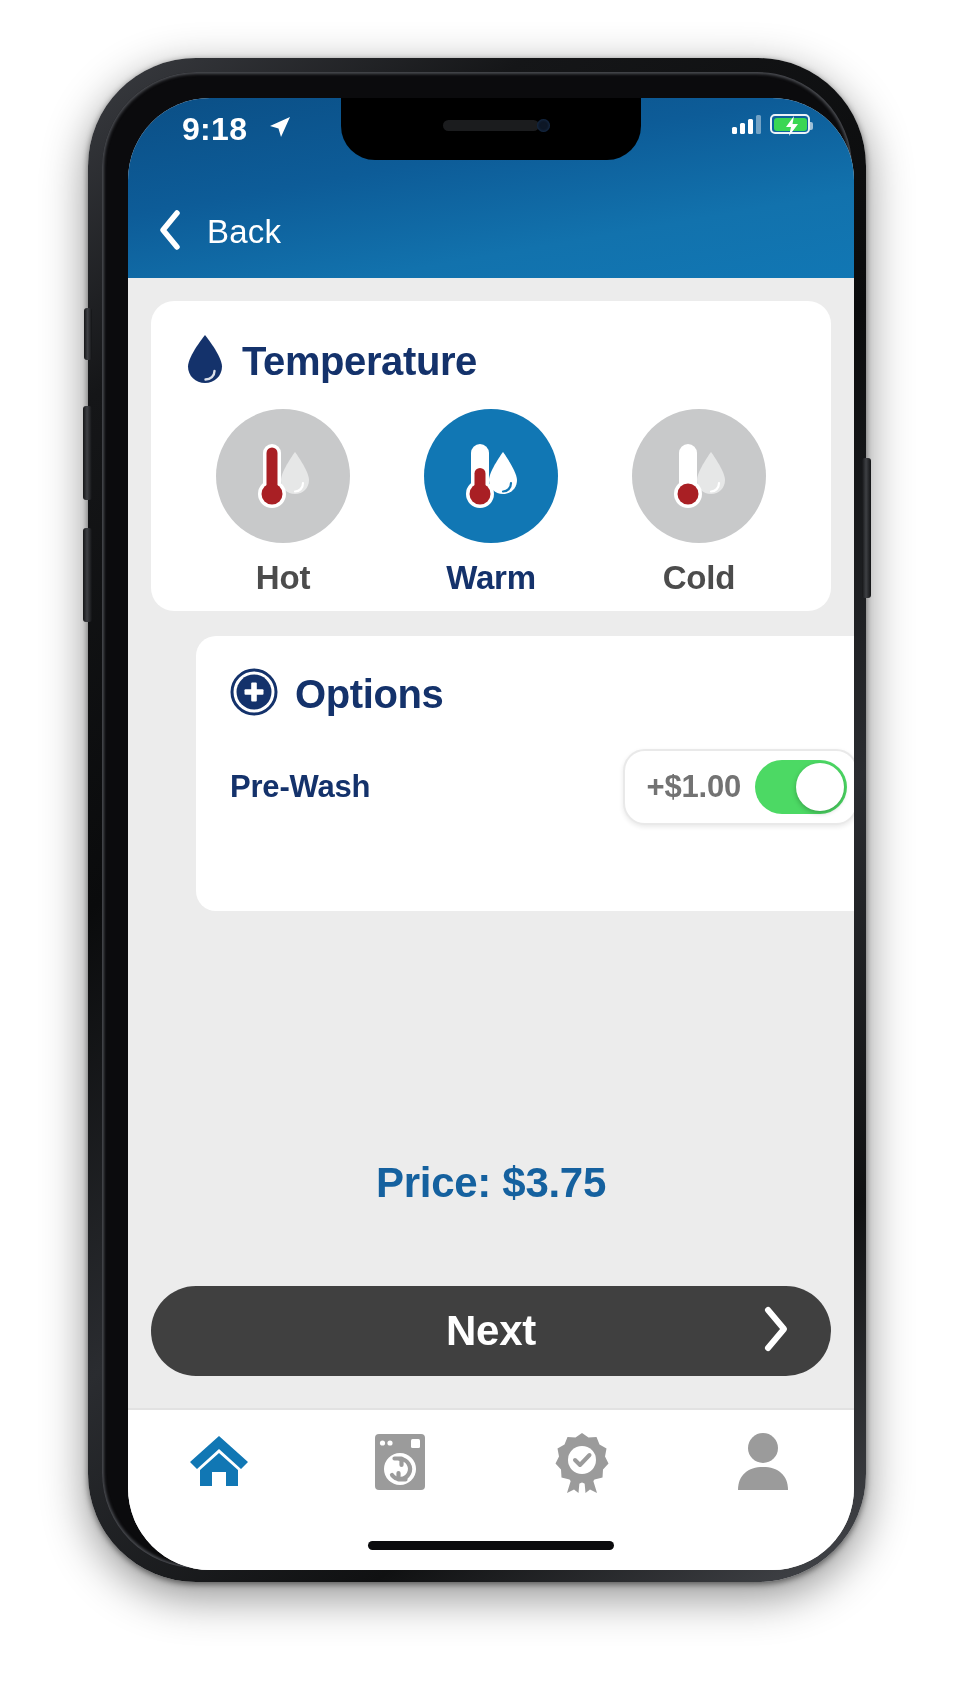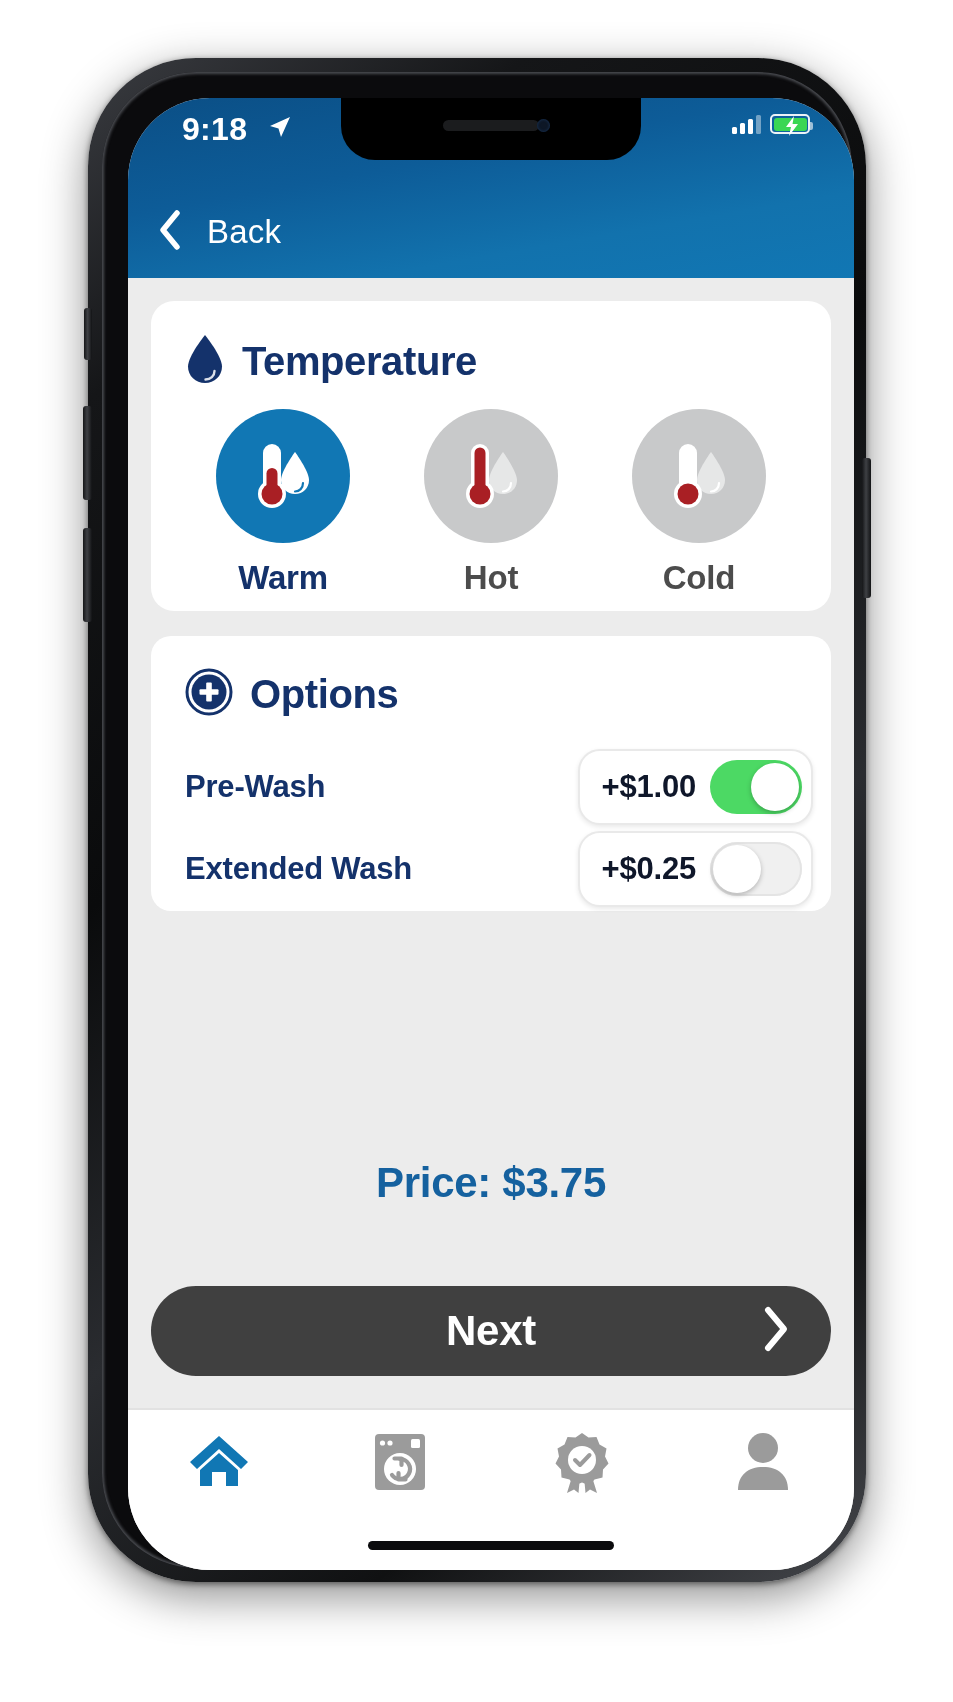--- a/index.html
+++ b/index.html
@@ -213,21 +213,21 @@
   }
   .card {
     position: absolute;
     left: 23px;
     width: 680px;
     background: #fff;
     border-radius: 20px;
     box-sizing: border-box;
   }
   #temperature-card { top: 23px; height: 310px; border-radius: 23px; }
-  #options-card     { top: 358px; height: 275px; }
+  #options-card     { top: 358px; height: 275px; margin-left: 45px; }
 
   .card-header {
     display: flex;
     align-items: center;
     gap: 17px;
     padding: 32px 0 0 34px;
   }
   .card-title {
     color: #14326b;
     font-size: 40px;
@@ -296,21 +296,21 @@
     background: #fff;
     border: 2px solid #e9e9e9;
     border-radius: 22px;
     padding: 9px 9px 9px 22px;
     box-shadow: 0 2px 5px rgba(0,0,0,0.09);
     cursor: pointer;
   }
   .toggle-price {
     font-size: 31px;
     font-weight: bold;
-    color: #0f172a;
+    color: #737373;
     letter-spacing: -0.2px;
   }
   .toggle-switch {
     position: relative;
     width: 92px;
     height: 54px;
     border-radius: 27px;
     background: #f0f0f0;
     box-shadow: inset 0 0 0 2px #e4e4e4;
   }
@@ -464,20 +464,36 @@
             <span>
               <svg width="40" height="52" viewBox="0 0 40 52">
                 <path d="M20 2 C20 2 3 23 3 33.5 C3 43 10.6 50 20 50 C29.4 50 37 43 37 33.5 C37 23 20 2 20 2 Z" fill="#14326b"></path>
                 <path d="M29.5 38 C29.5 43 25.5 46.5 20.5 46.5" fill="none" stroke="#ffffff" stroke-width="2.4" stroke-linecap="round" opacity="0.85"></path>
               </svg>
             </span>
             <span class="card-title">Temperature</span>
           </div>
 
           <div id="temp-options">
+
+            <div class="temp-option">
+              <div class="temp-circle">
+                <span>
+                  <svg width="92" height="92" viewBox="0 0 92 92">
+                    <path d="M58 24 C58 24 72 43 72 52 C72 60 66 66 58 66 C50 66 44 60 44 52 C44 43 58 24 58 24 Z" fill="#ffffff" opacity="0.55"></path>
+                    <path d="M66 55 C66 60 62.5 63.5 58 63.5" fill="none" stroke="#ffffff" stroke-width="2.2" stroke-linecap="round"></path>
+                    <rect x="26" y="16" width="18" height="50" rx="9" fill="#ffffff"></rect>
+                    <circle cx="35" cy="66" r="14" fill="#ffffff"></circle>
+                    <rect x="29.5" y="19.5" width="11" height="47" rx="5.5" fill="#a91f24"></rect>
+                    <circle cx="35" cy="66" r="10.5" fill="#a91f24"></circle>
+                  </svg>
+                </span>
+              </div>
+              <div class="temp-label">Hot</div>
+            </div>
 
             <div class="temp-option selected">
               <div class="temp-circle">
                 <span>
                   <svg width="92" height="92" viewBox="0 0 92 92">
                     <path d="M58 24 C58 24 72 43 72 52 C72 60 66 66 58 66 C50 66 44 60 44 52 C44 43 58 24 58 24 Z" fill="#ffffff"></path>
                     <path d="M66 55 C66 60 62.5 63.5 58 63.5" fill="none" stroke="#1177b4" stroke-width="2.2" stroke-linecap="round"></path>
                     <rect x="26" y="16" width="18" height="50" rx="9" fill="#ffffff"></rect>
                     <circle cx="35" cy="66" r="14" fill="#ffffff"></circle>
                     <rect x="29.5" y="40" width="11" height="27" rx="5.5" fill="#a91f24"></rect>
@@ -489,36 +505,20 @@
             </div>
 
             <div class="temp-option">
               <div class="temp-circle">
                 <span>
                   <svg width="92" height="92" viewBox="0 0 92 92">
                     <path d="M58 24 C58 24 72 43 72 52 C72 60 66 66 58 66 C50 66 44 60 44 52 C44 43 58 24 58 24 Z" fill="#ffffff" opacity="0.55"></path>
                     <path d="M66 55 C66 60 62.5 63.5 58 63.5" fill="none" stroke="#ffffff" stroke-width="2.2" stroke-linecap="round"></path>
                     <rect x="26" y="16" width="18" height="50" rx="9" fill="#ffffff"></rect>
                     <circle cx="35" cy="66" r="14" fill="#ffffff"></circle>
-                    <rect x="29.5" y="19.5" width="11" height="47" rx="5.5" fill="#a91f24"></rect>
-                    <circle cx="35" cy="66" r="10.5" fill="#a91f24"></circle>
-                  </svg>
-                </span>
-              </div>
-              <div class="temp-label">Hot</div>
-            </div>
-
-            <div class="temp-option">
-              <div class="temp-circle">
-                <span>
-                  <svg width="92" height="92" viewBox="0 0 92 92">
-                    <path d="M58 24 C58 24 72 43 72 52 C72 60 66 66 58 66 C50 66 44 60 44 52 C44 43 58 24 58 24 Z" fill="#ffffff" opacity="0.55"></path>
-                    <path d="M66 55 C66 60 62.5 63.5 58 63.5" fill="none" stroke="#ffffff" stroke-width="2.2" stroke-linecap="round"></path>
-                    <rect x="26" y="16" width="18" height="50" rx="9" fill="#ffffff"></rect>
-                    <circle cx="35" cy="66" r="14" fill="#ffffff"></circle>
                     <rect x="29.5" y="56" width="11" height="11" rx="5.5" fill="#a91f24"></rect>
                     <circle cx="35" cy="66" r="10.5" fill="#a91f24"></circle>
                   </svg>
                 </span>
               </div>
               <div class="temp-label">Cold</div>
             </div>
 
           </div>
         </div>
@@ -539,29 +539,20 @@
           <div class="option-row" id="row-prewash">
             <span class="option-label">Pre-Wash</span>
             <div class="toggle-pill">
               <span class="toggle-price">+$1.00</span>
               <span class="toggle-switch on">
                 <span class="toggle-knob"></span>
               </span>
             </div>
           </div>
 
-          <div class="option-row" id="row-extended">
-            <span class="option-label">Extended Wash</span>
-            <div class="toggle-pill">
-              <span class="toggle-price">+$0.25</span>
-              <span class="toggle-switch">
-                <span class="toggle-knob"></span>
-              </span>
-            </div>
-          </div>
         </div>
 
         <div id="summary">
           <div>Price: $3.75</div>
         </div>
 
         <div id="next-button">
           <span id="next-label">Next</span>
           <span id="next-chevron">
             <svg width="30" height="48" viewBox="0 0 30 48">

